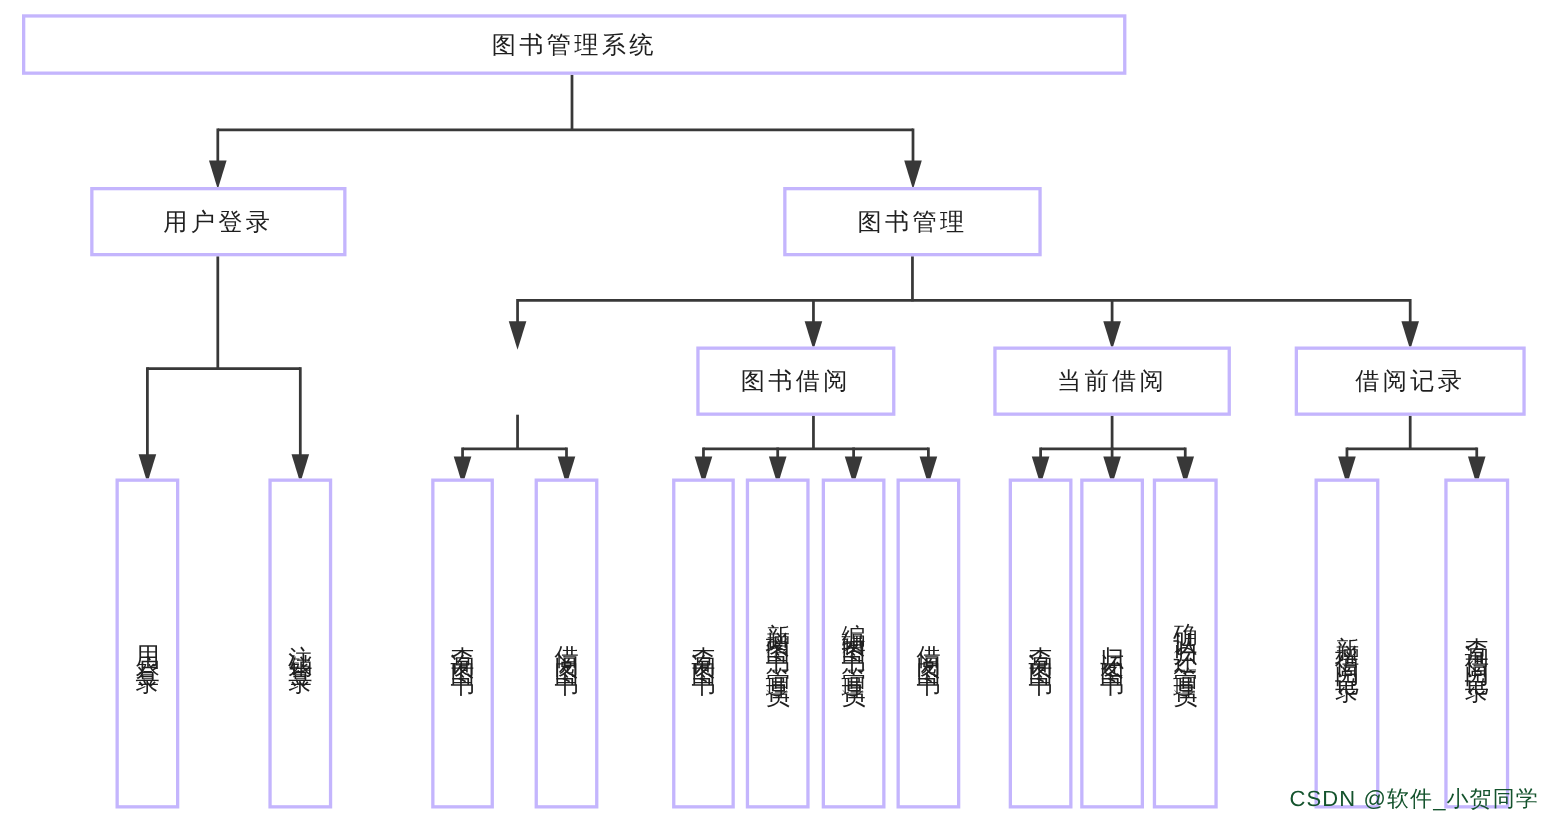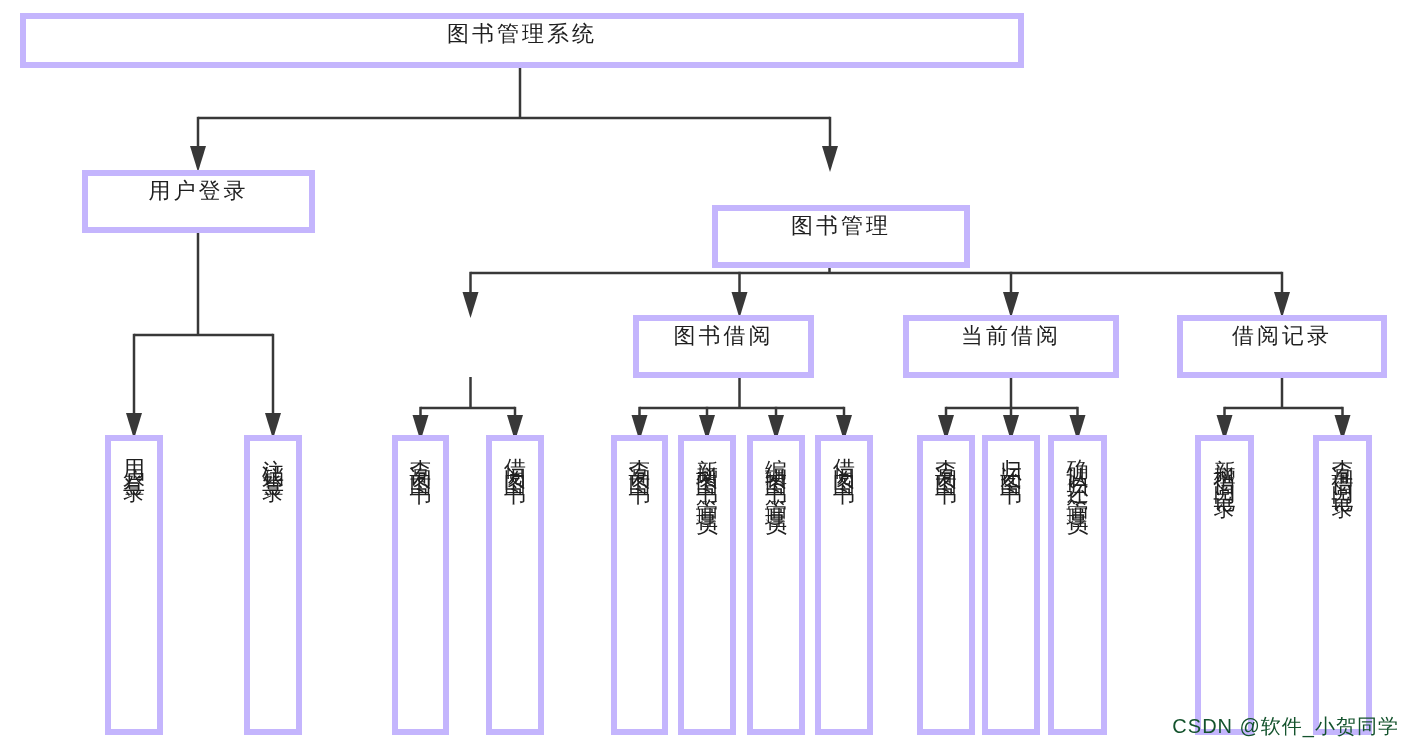--- a/index.html
+++ b/index.html
@@ -12,44 +12,45 @@
     overflow: hidden;
   }
   svg.connectors {
     position: absolute;
     left: 0; top: 0;
     z-index: 0;
   }
   .node {
     position: absolute;
     background: #ffffff;
-    border: 6px solid #c4b5fd;
+    border: 3px solid #c4b5fd;
     box-sizing: border-box;
     display: flex;
+    align-items: center;
     justify-content: center;
     z-index: 1;
   }
   .hlabel {
     font-size: 22px;
     letter-spacing: 3px;
     color: #1f1f1f;
     white-space: nowrap;
   }
   .vlabel {
     writing-mode: vertical-rl;
     text-orientation: mixed;
     font-size: 22px;
     letter-spacing: 8px;
     line-height: 1.1;
     color: #1f1f1f;
   }
   
   .n-root            { left: 20px;   top: 13px;  width: 1004px; height: 55px; }
   .n-user-login      { left: 82px;   top: 170px; width: 233px;  height: 63px; }
-  .n-book-mgmt       { left: 712px;  top: 170px; width: 258px;  height: 63px; margin-top: 35px; }
+  .n-book-mgmt       { left: 712px;  top: 170px; width: 235px;  height: 63px; }
   .n-new-book-rec    { left: 363px;  top: 315px; width: 215px;  height: 63px; }
   .n-book-borrow     { left: 633px;  top: 315px; width: 181px;  height: 63px; }
   .n-current-borrow  { left: 903px;  top: 315px; width: 216px;  height: 63px; }
   .n-borrow-record   { left: 1177px; top: 315px; width: 210px;  height: 63px; }
   .leaf { top: 435px; height: 300px; }
   .n-leaf-user-login   { left: 105px;  width: 58px; }
   .n-leaf-logout       { left: 244px;  width: 58px; }
   .n-leaf-rec-query    { left: 392px;  width: 57px; }
   .n-leaf-rec-borrow   { left: 486px;  width: 58px; }
   .n-leaf-bb-query     { left: 611px;  width: 57px; }

